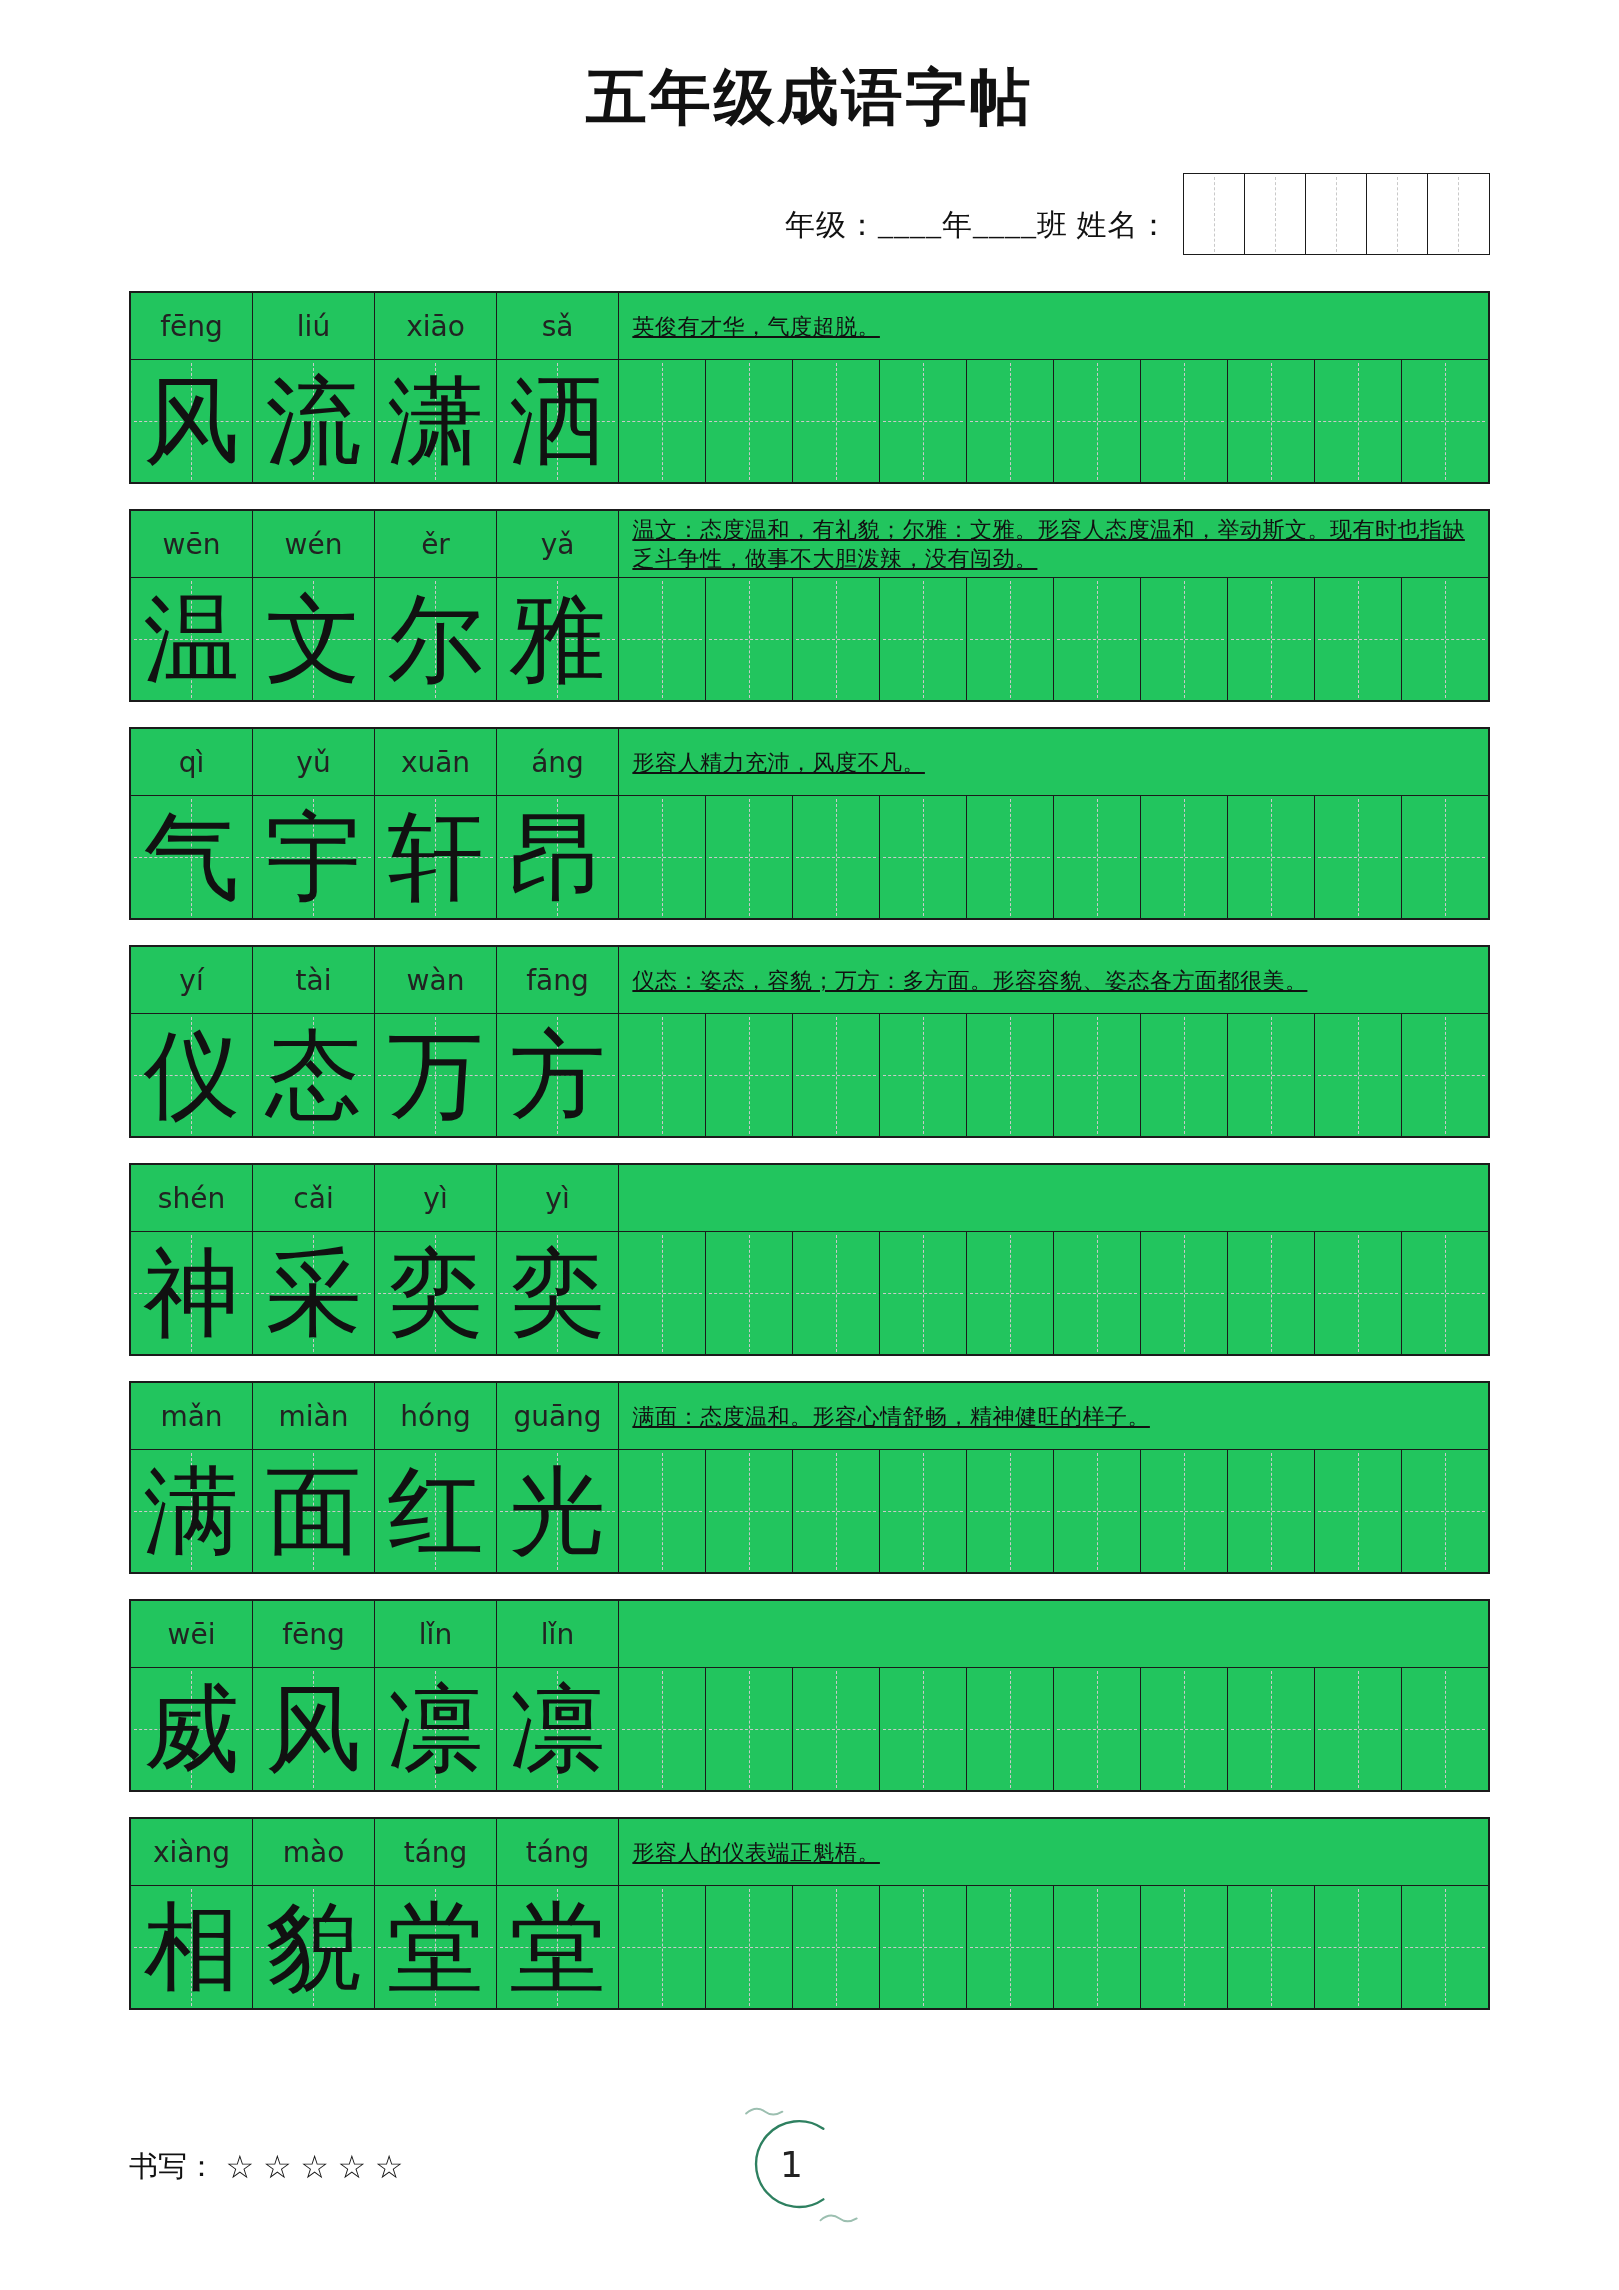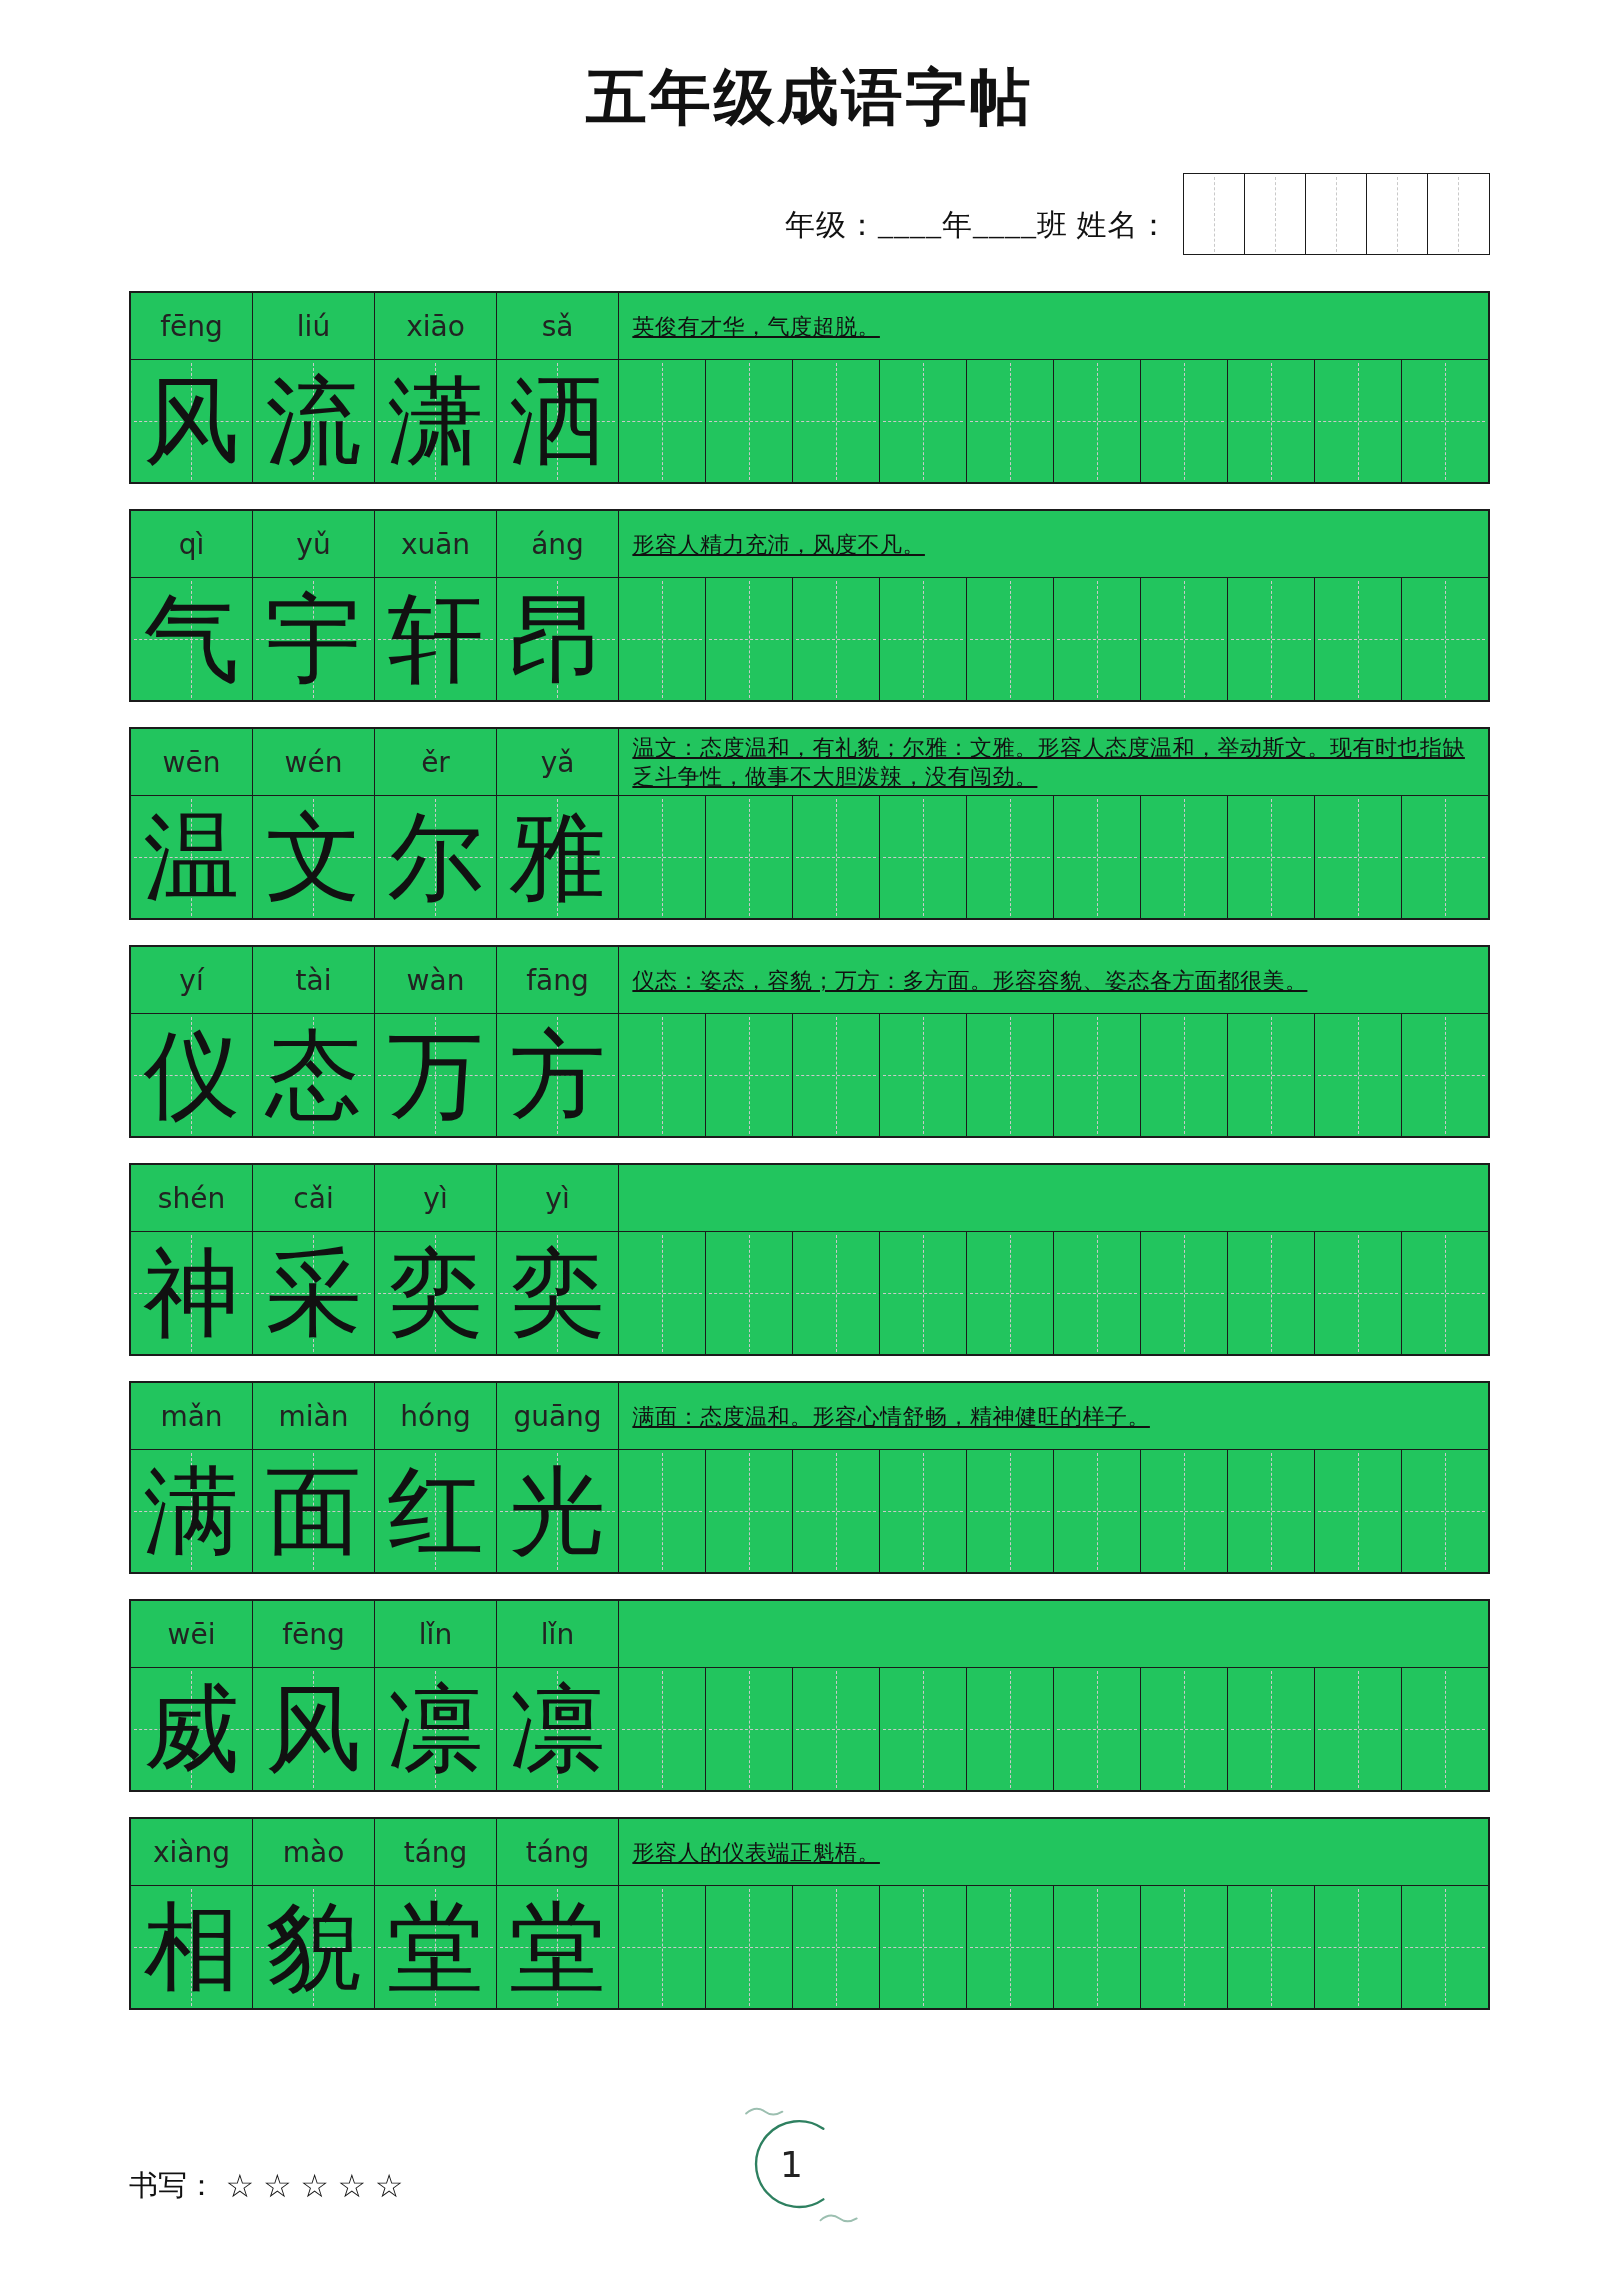--- a/index.html
+++ b/index.html
@@ -102,21 +102,21 @@
     content: ""; position: absolute; left: 2.9px; right: 2.9px; top: 50%;
     margin-top: -0.5px; border-top: 1.4px dashed #c9c9c9; z-index: -1;
   }
   .guide::after {
     content: ""; position: absolute; top: 2.9px; bottom: 2.9px; left: 50%;
     margin-left: -0.5px; border-left: 1.4px dashed #c9c9c9; z-index: -1;
   }
   
   .footer { position: relative; margin-top: 92px; height: 143px; }
   .writing-score {
-    position: absolute; left: 0; top: 64px;
+    position: absolute; left: 0; top: 45px;
     font-family: "DejaVu Serif", serif;
     font-size: 29px;
     display: flex; align-items: center; gap: 9.6px;
   }
   .stars { font-size: 32px; letter-spacing: 8.6px; color: #111; }
   .page-circle {
     position: absolute; left: 50%; top: 0;
     transform: translateX(-58%);
     width: 143px; height: 128px;
   }
@@ -167,56 +167,56 @@
           <div class="empty-cell guide"></div>
           <div class="empty-cell guide"></div>
           <div class="empty-cell guide"></div>
           <div class="empty-cell guide"></div>
           <div class="empty-cell guide"></div>
           <div class="empty-cell guide"></div>
         </div>
       </div>
       <div class="block">
         <div class="pinyin-row">
+          <div class="pinyin-cell">wēn</div>
+          <div class="pinyin-cell">wén</div>
+          <div class="pinyin-cell">ěr</div>
+          <div class="pinyin-cell">yǎ</div>
+          <div class="definition-cell">温文：态度温和，有礼貌；尔雅：文雅。形容人态度温和，举动斯文。现有时也指缺乏斗争性，做事不大胆泼辣，没有闯劲。</div>
+        </div>
+        <div class="char-row">
+          <div class="char-cell guide">温</div>
+          <div class="char-cell guide">文</div>
+          <div class="char-cell guide">尔</div>
+          <div class="char-cell guide">雅</div>
+          <div class="empty-cell guide"></div>
+          <div class="empty-cell guide"></div>
+          <div class="empty-cell guide"></div>
+          <div class="empty-cell guide"></div>
+          <div class="empty-cell guide"></div>
+          <div class="empty-cell guide"></div>
+          <div class="empty-cell guide"></div>
+          <div class="empty-cell guide"></div>
+          <div class="empty-cell guide"></div>
+          <div class="empty-cell guide"></div>
+        </div>
+      </div>
+      <div class="block">
+        <div class="pinyin-row">
           <div class="pinyin-cell">qì</div>
           <div class="pinyin-cell">yǔ</div>
           <div class="pinyin-cell">xuān</div>
           <div class="pinyin-cell">áng</div>
           <div class="definition-cell">形容人精力充沛，风度不凡。</div>
         </div>
         <div class="char-row">
           <div class="char-cell guide">气</div>
           <div class="char-cell guide">宇</div>
           <div class="char-cell guide">轩</div>
           <div class="char-cell guide">昂</div>
-          <div class="empty-cell guide"></div>
-          <div class="empty-cell guide"></div>
-          <div class="empty-cell guide"></div>
-          <div class="empty-cell guide"></div>
-          <div class="empty-cell guide"></div>
-          <div class="empty-cell guide"></div>
-          <div class="empty-cell guide"></div>
-          <div class="empty-cell guide"></div>
-          <div class="empty-cell guide"></div>
-          <div class="empty-cell guide"></div>
-        </div>
-      </div>
-      <div class="block">
-        <div class="pinyin-row">
-          <div class="pinyin-cell">wēn</div>
-          <div class="pinyin-cell">wén</div>
-          <div class="pinyin-cell">ěr</div>
-          <div class="pinyin-cell">yǎ</div>
-          <div class="definition-cell">温文：态度温和，有礼貌；尔雅：文雅。形容人态度温和，举动斯文。现有时也指缺乏斗争性，做事不大胆泼辣，没有闯劲。</div>
-        </div>
-        <div class="char-row">
-          <div class="char-cell guide">温</div>
-          <div class="char-cell guide">文</div>
-          <div class="char-cell guide">尔</div>
-          <div class="char-cell guide">雅</div>
           <div class="empty-cell guide"></div>
           <div class="empty-cell guide"></div>
           <div class="empty-cell guide"></div>
           <div class="empty-cell guide"></div>
           <div class="empty-cell guide"></div>
           <div class="empty-cell guide"></div>
           <div class="empty-cell guide"></div>
           <div class="empty-cell guide"></div>
           <div class="empty-cell guide"></div>
           <div class="empty-cell guide"></div>

